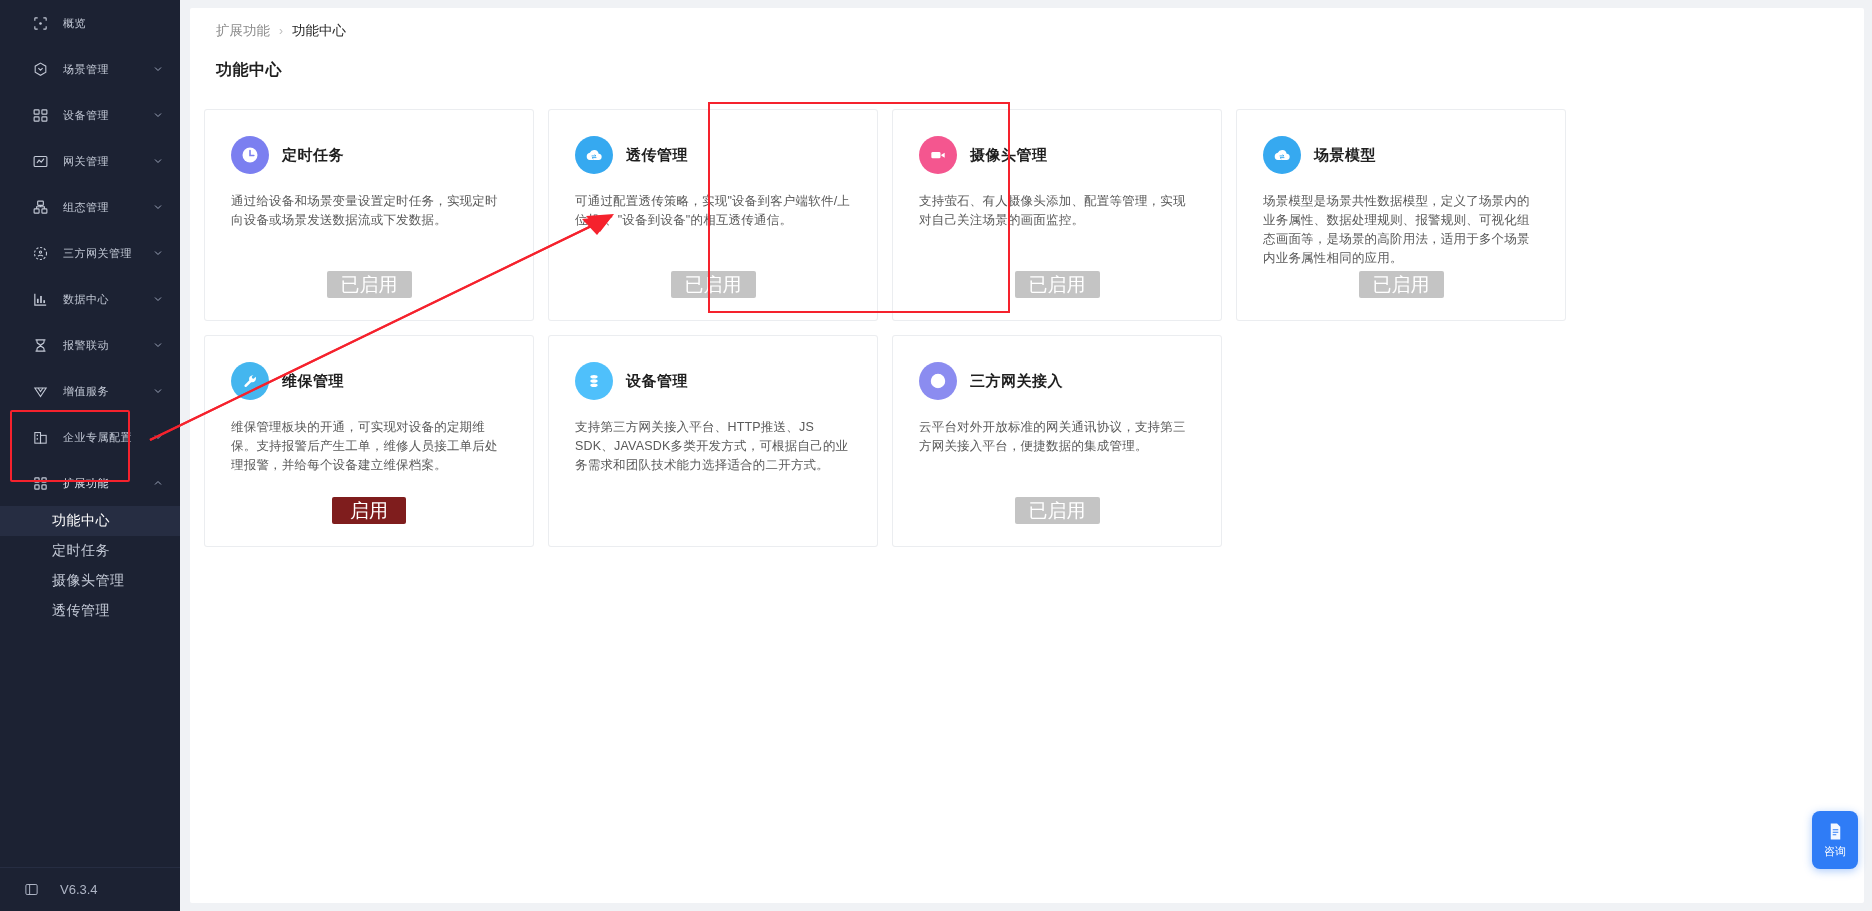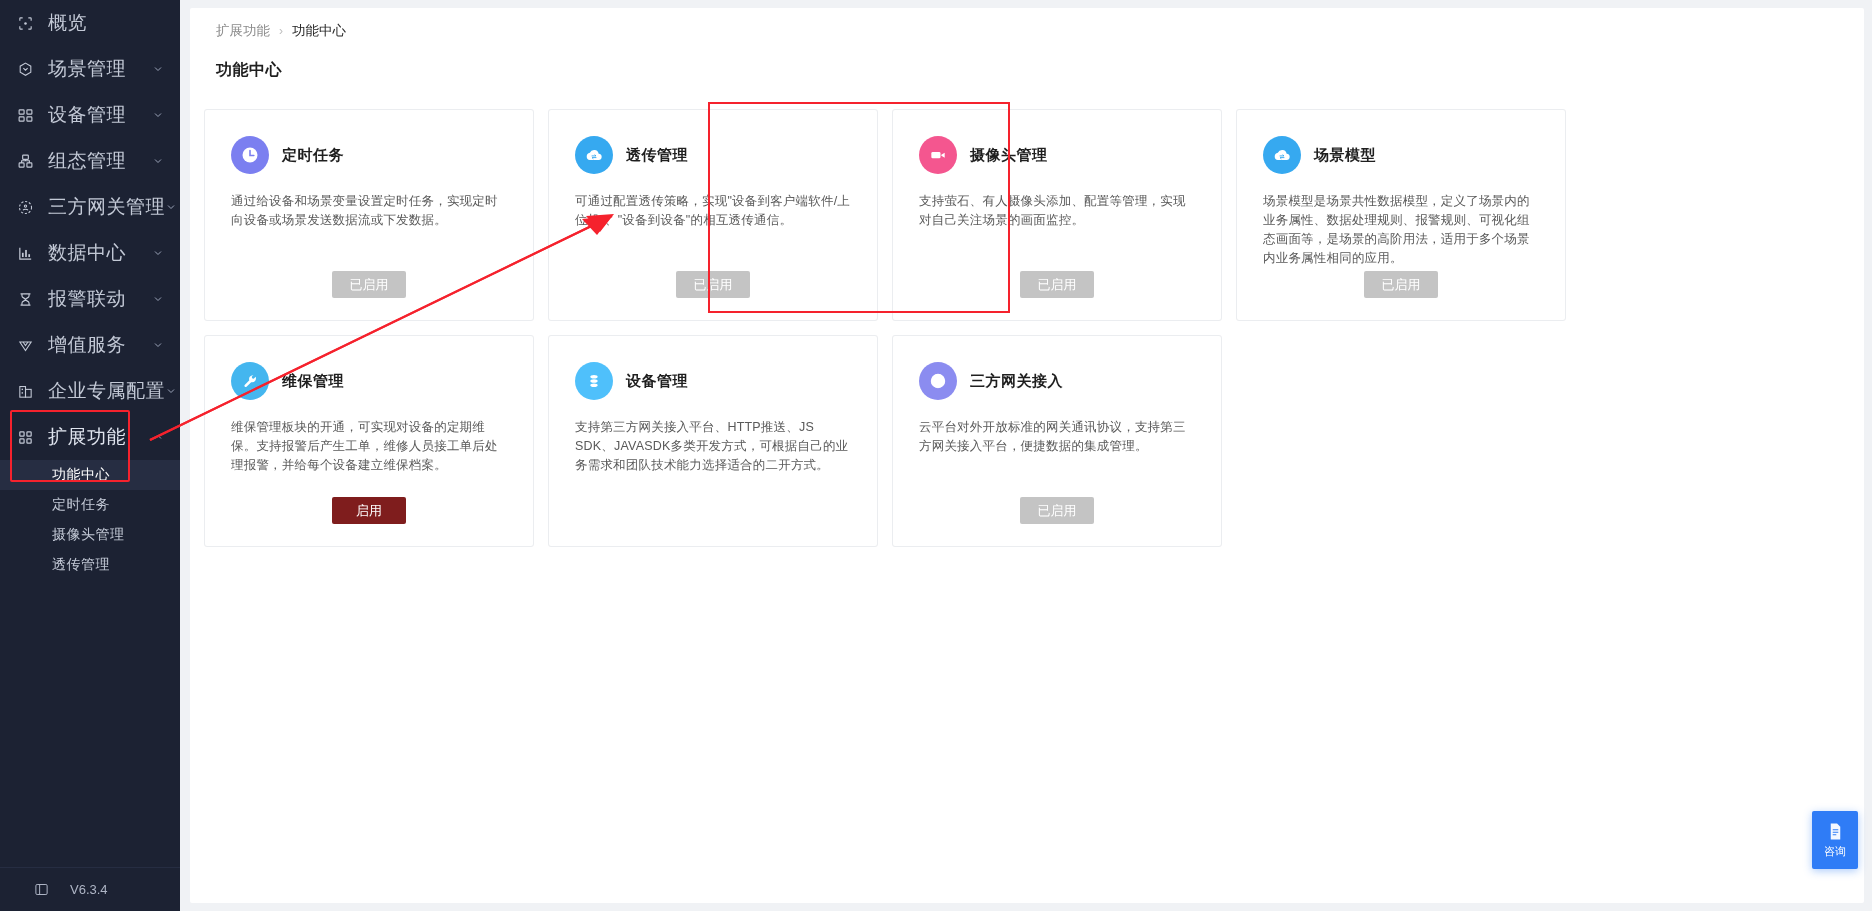--- a/index.html
+++ b/index.html
@@ -14,22 +14,22 @@
   
   .sidebar {
     width: 180px; flex: 0 0 180px; height: 911px;
     background: #1c2233;
     display: flex; flex-direction: column;
     position: relative;
   }
   .side-scroll { flex: 1 1 auto; overflow: hidden; padding-top: 0px; }
   .nav-item {
     display: flex; align-items: center;
-    height: 46px; padding: 0 16px 0 16px;
-    color: #c3c9d6; font-size: 19px; cursor: pointer;
+    height: 46px; padding: 0 16px 0 31px;
+    color: #c3c9d6; font-size: 11px; cursor: pointer;
     position: relative;
   }
   .nav-item .nav-icon {
     width: 18px; height: 18px; flex: 0 0 18px;
     margin-right: 14px; display: inline-flex;
     align-items: center; justify-content: center;
     color: #c3c9d6;
   }
   .nav-item .nav-icon svg { width: 17px; height: 17px; display: block; }
   .nav-label { flex: 1 1 auto; white-space: nowrap; letter-spacing: .5px; }
@@ -43,21 +43,21 @@
     height: 30px; padding-left: 52px;
     color: #c3c9d6; font-size: 14px; cursor: pointer;
     letter-spacing: .5px;
   }
   .sub-wrap { padding-bottom: 10px; }
   .sub-item.active { background: #262d42; color: #ffffff; }
 
   .side-footer {
     height: 44px; flex: 0 0 44px;
     border-top: 1px solid #262d42;
-    display: flex; align-items: center; padding: 0 34px;
+    display: flex; align-items: center; padding: 0 24px;
     color: #aeb5c5; font-size: 13px;
   }
   .side-footer .ft-icon { width: 16px; height: 16px; margin-right: 20px; color:#aeb5c5;}
   .side-footer .ft-icon svg { width:15px; height:15px; display:block;}
 
   
   .side-hl {
     position: absolute; left: 10px; top: 410px;
     width: 120px; height: 72px;
     border: 2px solid #f5222d; border-radius: 2px;
@@ -112,21 +112,21 @@
     margin-top: 18px; font-size: 12.5px; color: #595959;
     line-height: 19px; letter-spacing: .2px;
   }
   .card-actions {
     position: absolute; left: 0; right: 0; bottom: 22px;
     display: flex; justify-content: center; gap: 14px;
   }
   .btn {
     min-width: 74px; height: 27px; line-height: 27px;
     padding: 0 14px; text-align: center;
-    font-size: 13px; border: none; border-radius: 2px; cursor: pointer;
+    font-size: 19px; border: none; border-radius: 2px; cursor: pointer;
     font-family: inherit;
   }
   .btn-disabled { background: #c4c4c4; color: #ffffff; cursor: default; }
   .btn-primary { background: #7f1d1d; color: #ffffff; }
 
   
   .card-hl {
     position: absolute;
     left: 528px; top: 102px;
     width: 302px; height: 211px;
@@ -136,21 +136,21 @@
   }
   
   .arrow-svg {
     position: absolute; left: 0; top: 0; width: 1872px; height: 911px;
     pointer-events: none; z-index: 25;
   }
 
   
   .consult {
     position: absolute; right: 14px; bottom: 42px;
-    width: 46px; height: 58px; border-radius: 2px;
+    width: 46px; height: 58px; border-radius: 8px;
     background: #2f7cf6; color: #fff;
     display: flex; flex-direction: column; align-items: center; justify-content: center;
     gap: 3px; cursor: pointer; z-index: 30;
     box-shadow: 0 2px 8px rgba(47,124,246,0.4);
   }
   .consult svg { width: 19px; height: 19px; display: block; fill: #fff; }
   .consult-label { font-size: 11px; }
 </style>
 </head>
 <body>
@@ -185,20 +185,34 @@
         <div class="nav-item">
           <span class="nav-icon">
             <svg viewBox="0 0 24 24" fill="none" stroke="currentColor" stroke-width="1.6">
               <rect x="3" y="4" width="7" height="6" rx="1"></rect>
               <rect x="3" y="14" width="7" height="6" rx="1"></rect>
               <rect x="14" y="4" width="7" height="6" rx="1"></rect>
               <rect x="14" y="14" width="7" height="6" rx="1"></rect>
             </svg>
           </span>
           <span class="nav-label">设备管理</span>
+          <span class="chev">
+            <svg viewBox="0 0 24 24" fill="none" stroke="currentColor" stroke-width="2">
+              <polyline points="6,9 12,15 18,9"></polyline>
+            </svg>
+          </span>
+        </div>
+        <div class="nav-item">
+          <span class="nav-icon">
+            <svg viewBox="0 0 24 24" fill="none" stroke="currentColor" stroke-width="1.6">
+              <rect x="3" y="5" width="18" height="14" rx="1.5"></rect>
+              <polyline points="7,14 10,10 13,13 17,8"></polyline>
+            </svg>
+          </span>
+          <span class="nav-label">网关管理</span>
           <span class="chev">
             <svg viewBox="0 0 24 24" fill="none" stroke="currentColor" stroke-width="2">
               <polyline points="6,9 12,15 18,9"></polyline>
             </svg>
           </span>
         </div>
         <div class="nav-item">
           <span class="nav-icon">
             <svg viewBox="0 0 24 24" fill="none" stroke="currentColor" stroke-width="1.6">
               <rect x="8" y="3" width="8" height="6" rx="1"></rect>

